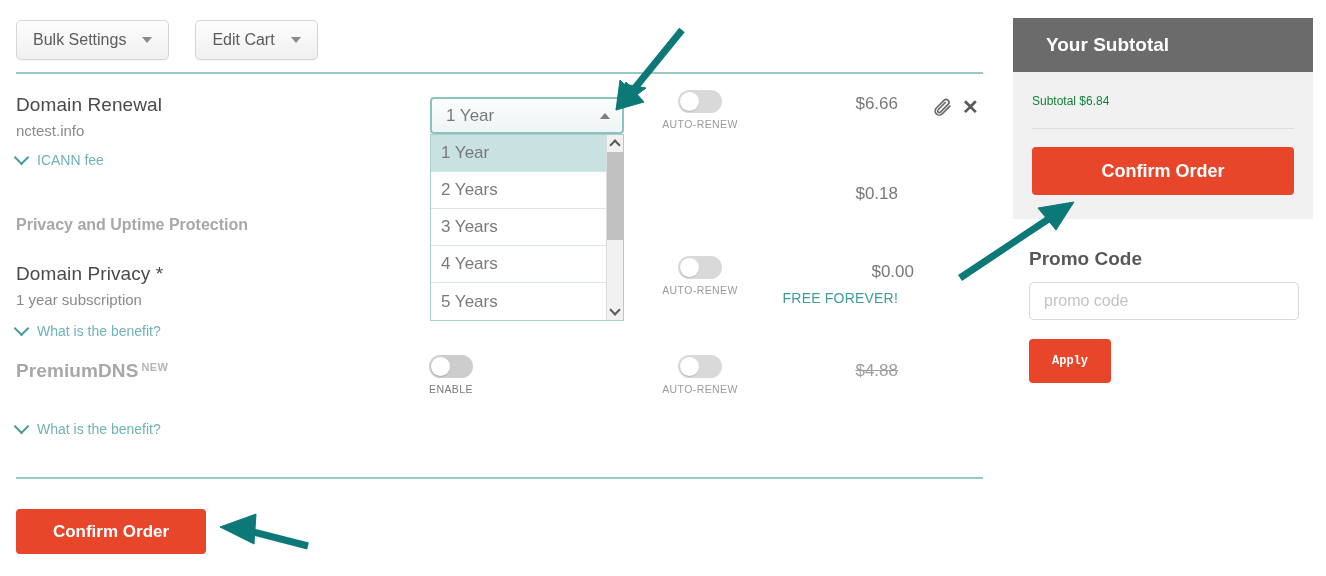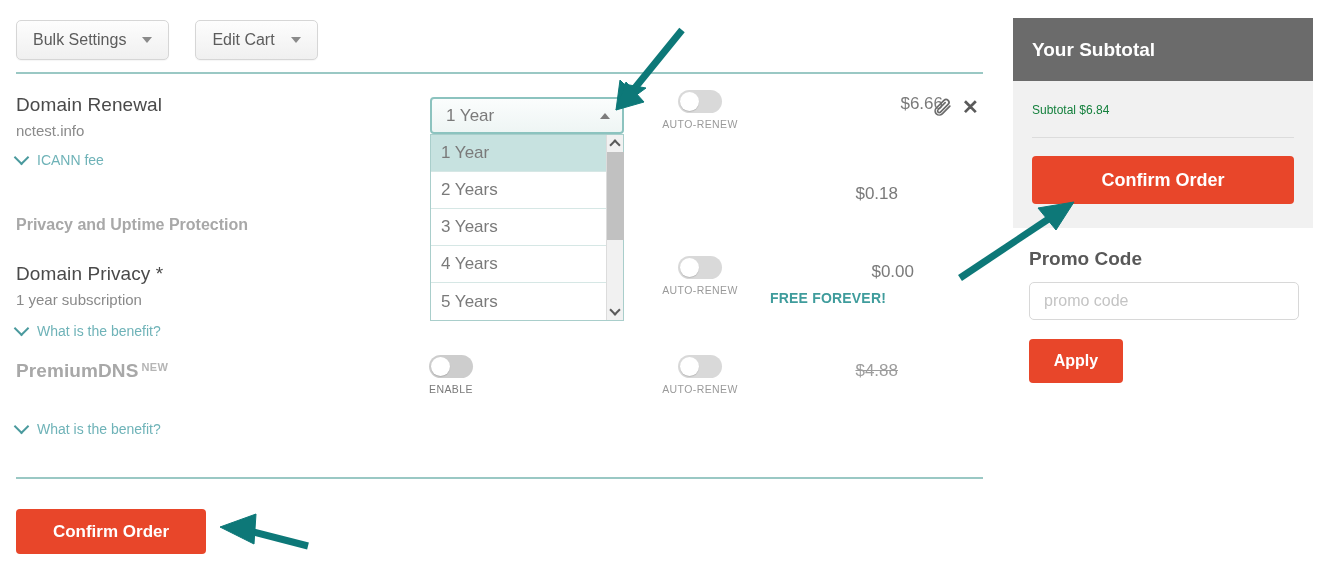--- a/index.html
+++ b/index.html
@@ -98,43 +98,43 @@
   .tog-label { font-size: 10.5px; color: #9a9a9a; letter-spacing: .4px; margin-top: 5px; }
   .tog-label.dk { color: #7a7a7a; }
 
   #tog-renew   { left: 655px; top: 90px; }
   #tog-privacy { left: 655px; top: 256px; }
   #tog-pdns-en { left: 406px; top: 355px; }
   #tog-pdns-ar { left: 655px; top: 355px; }
 
   
   .price { position: absolute; font-size: 17px; color: #7a7a7a; text-align: right; width: 120px; }
-  #price-renewal { left: 823px; top: 94px; }
+  #price-renewal { left: 778px; top: 94px; }
   #price-icann   { left: 778px; top: 152px; margin-top: 32px; }
   #price-privacy { left: 794px; top: 262px; }
   #price-pdns    { left: 778px; top: 361px; text-decoration: line-through; color: #9d9d9d; }
-  #free-forever  { position:absolute; left: 758px; top: 290px; width: 140px; text-align:center;
-                   font-size: 14px; font-weight: bold; color: #3f9c9c; letter-spacing: .2px; }
+  #free-forever  { position:absolute; left: 758px; top: 290px; width: 140px; text-align:right;
+                   font-size: 14px; font-weight: normal; color: #3f9c9c; letter-spacing: .2px; }
 
   
   #icon-note { position: absolute; left: 932px; top: 97px; cursor: pointer; }
   #icon-del  { position: absolute; left: 962px; top: 97px; cursor: pointer;
                font-size: 20px; color: #5a5a5a; font-weight: bold; line-height: 1; }
 
   
   #btn-confirm-bottom {
     position: absolute; left: 16px; top: 509px; width: 190px; height: 45px;
     background: #e8462a; border: none; border-radius: 4px;
     color: #fff; font-size: 17px; font-weight: bold; cursor: pointer;
     font-family: "Liberation Sans", sans-serif;
   }
 
   
   #subtotal-panel { position: absolute; left: 1013px; top: 18px; width: 300px; background: #f1f1f1; }
-  #subtotal-head { height: 63px; background: #6b6b6b; display: flex; align-items: center; padding-left: 19px; }
+  #subtotal-head { height: 54px; background: #6b6b6b; display: flex; align-items: center; padding-left: 33px; }
   #subtotal-head span { font-size: 19px; font-weight: bold; color: #ffffff; }
   #subtotal-body { padding: 22px 19px 24px 19px; }
   #subtotal-amount { font-size: 12px; color: #15803d; }
   #subtotal-divider { height: 1px; background: #dcdcdc; margin: 20px 0 18px 0; }
   #btn-confirm-side {
     width: 100%; height: 48px; background: #e8462a; border: none; border-radius: 4px;
     color: #fff; font-size: 18px; font-weight: bold; cursor: pointer;
     font-family: "Liberation Sans", sans-serif;
   }
 
@@ -142,23 +142,23 @@
   #promo { position: absolute; left: 1029px; top: 248px; width: 270px; }
   #promo-label { font-size: 19px; font-weight: bold; color: #585858; }
   #promo-input {
     margin-top: 12px; width: 270px; height: 38px;
     border: 1px solid #d8d8d8; border-radius: 5px; background: #fff;
     padding: 0 14px; font-size: 16px; color: #5a5a5a;
     font-family: "Liberation Sans", sans-serif;
   }
   #promo-input::placeholder { color: #c4c4c4; }
   #btn-apply {
-    margin-top: 19px; width: 94px; height: 44px; background: #e8462a; border: none; border-radius: 4px;
-    color: #fff; font-size: 16px; font-weight: bold; cursor: pointer;
-    font-family: Liberation Sans, sans-serif;
+    margin-top: 19px; width: 82px; height: 44px; background: #e8462a; border: none; border-radius: 4px;
+    color: #fff; font-size: 12px; font-weight: bold; cursor: pointer;
+    font-family: Liberation Mono, monospace;
   }
 
   
   .anno { position: absolute; pointer-events: none; }
   #anno-1 { left: 600px; top: 22px; }
   #anno-2 { left: 952px; top: 192px; }
   #anno-3 { left: 212px; top: 512px; }
 </style>
 </head>
 <body>

